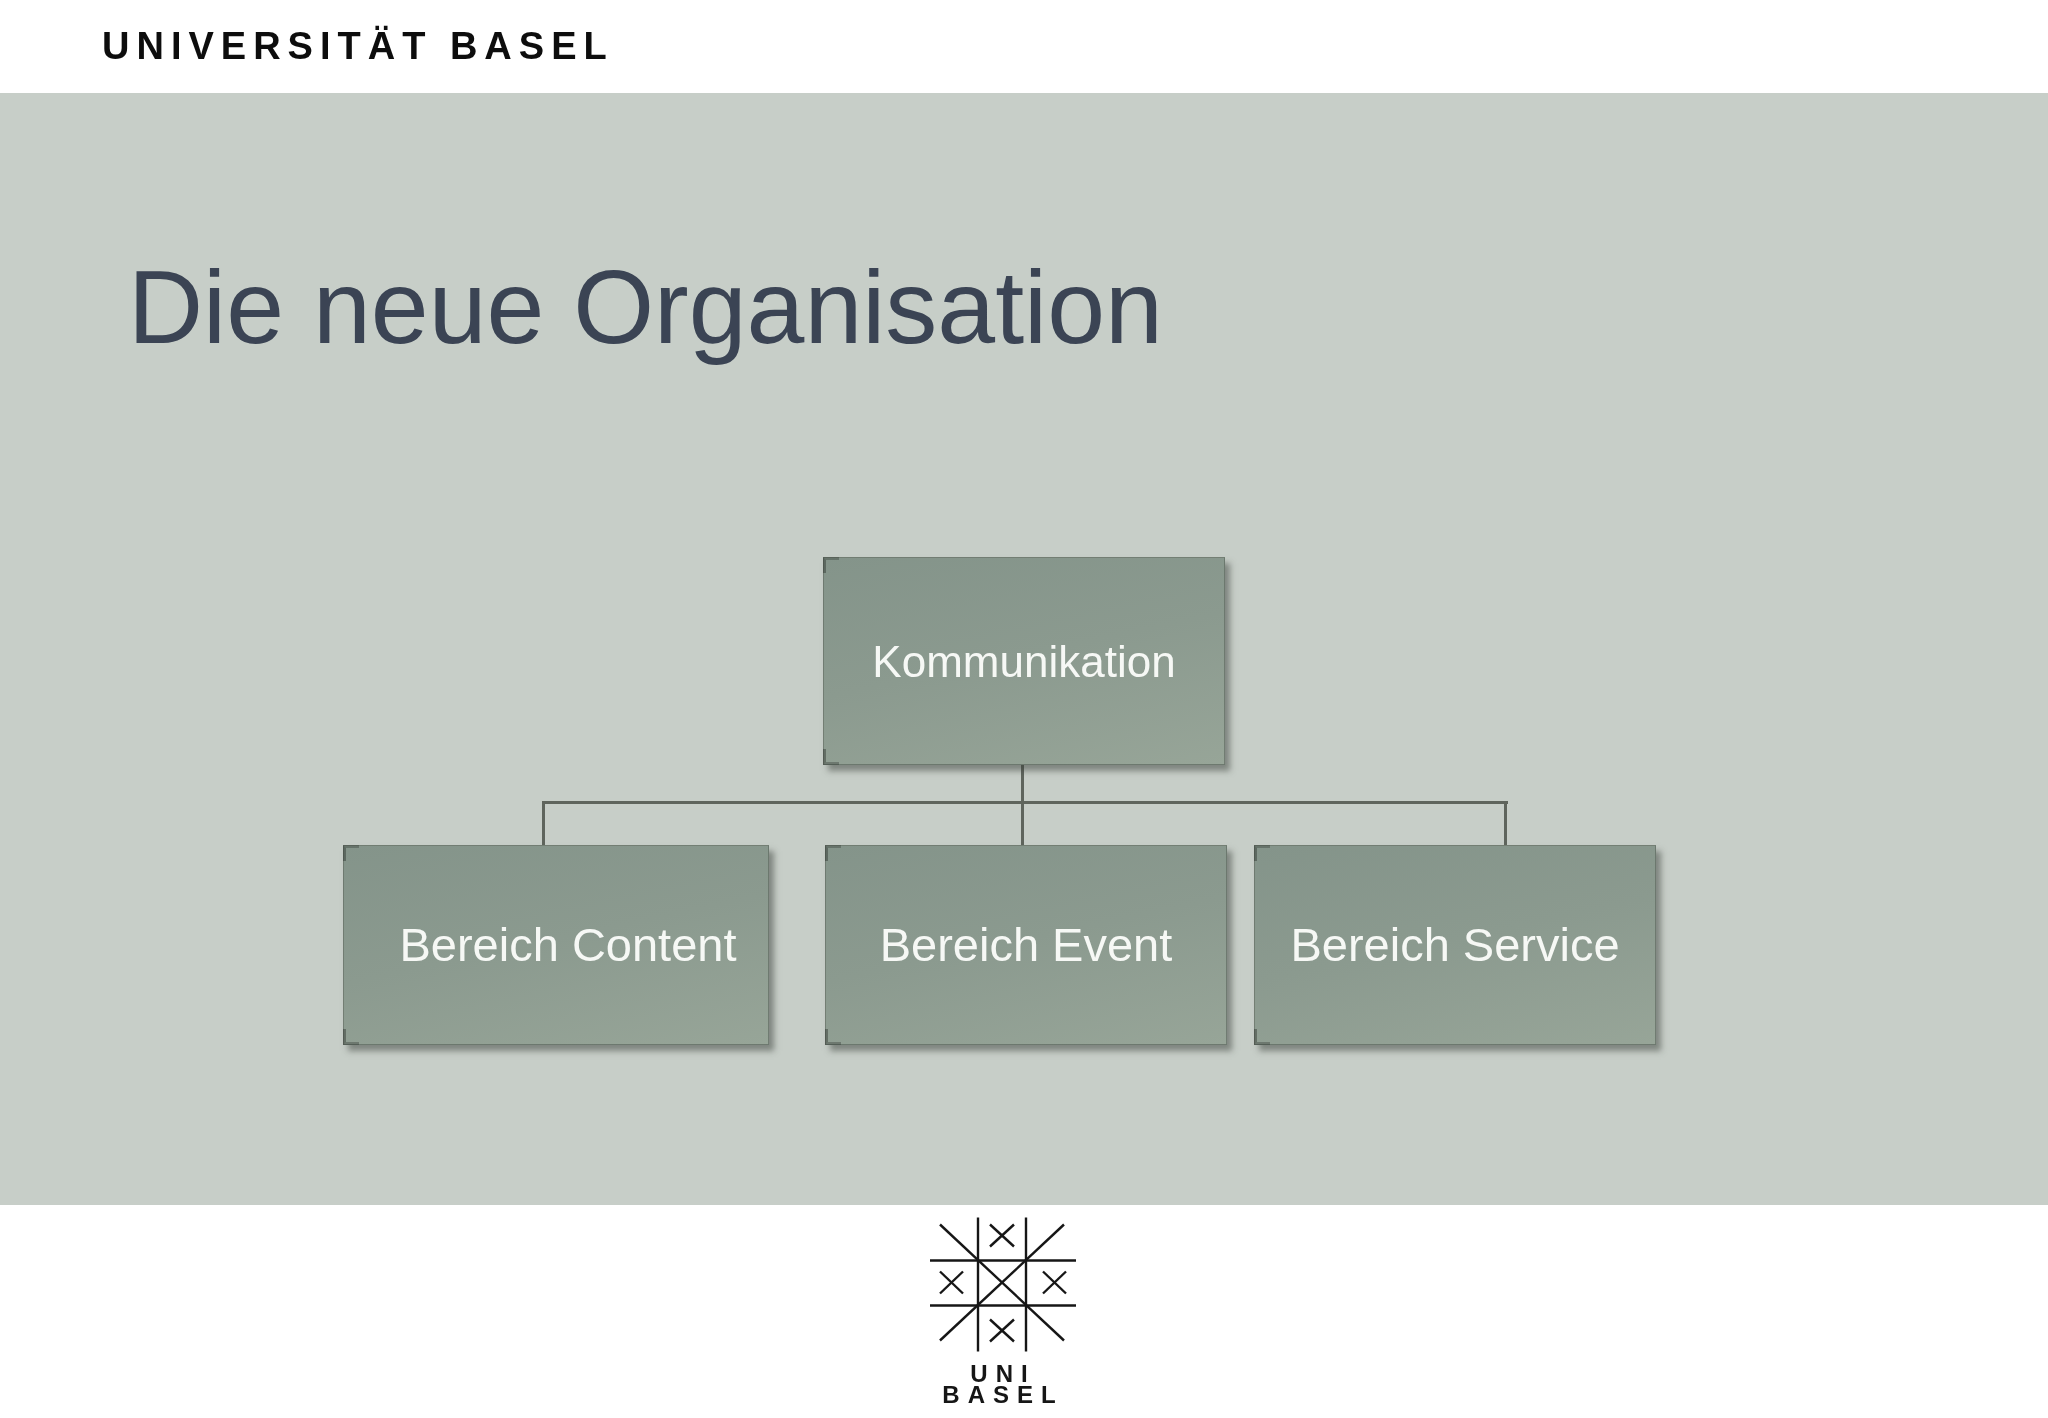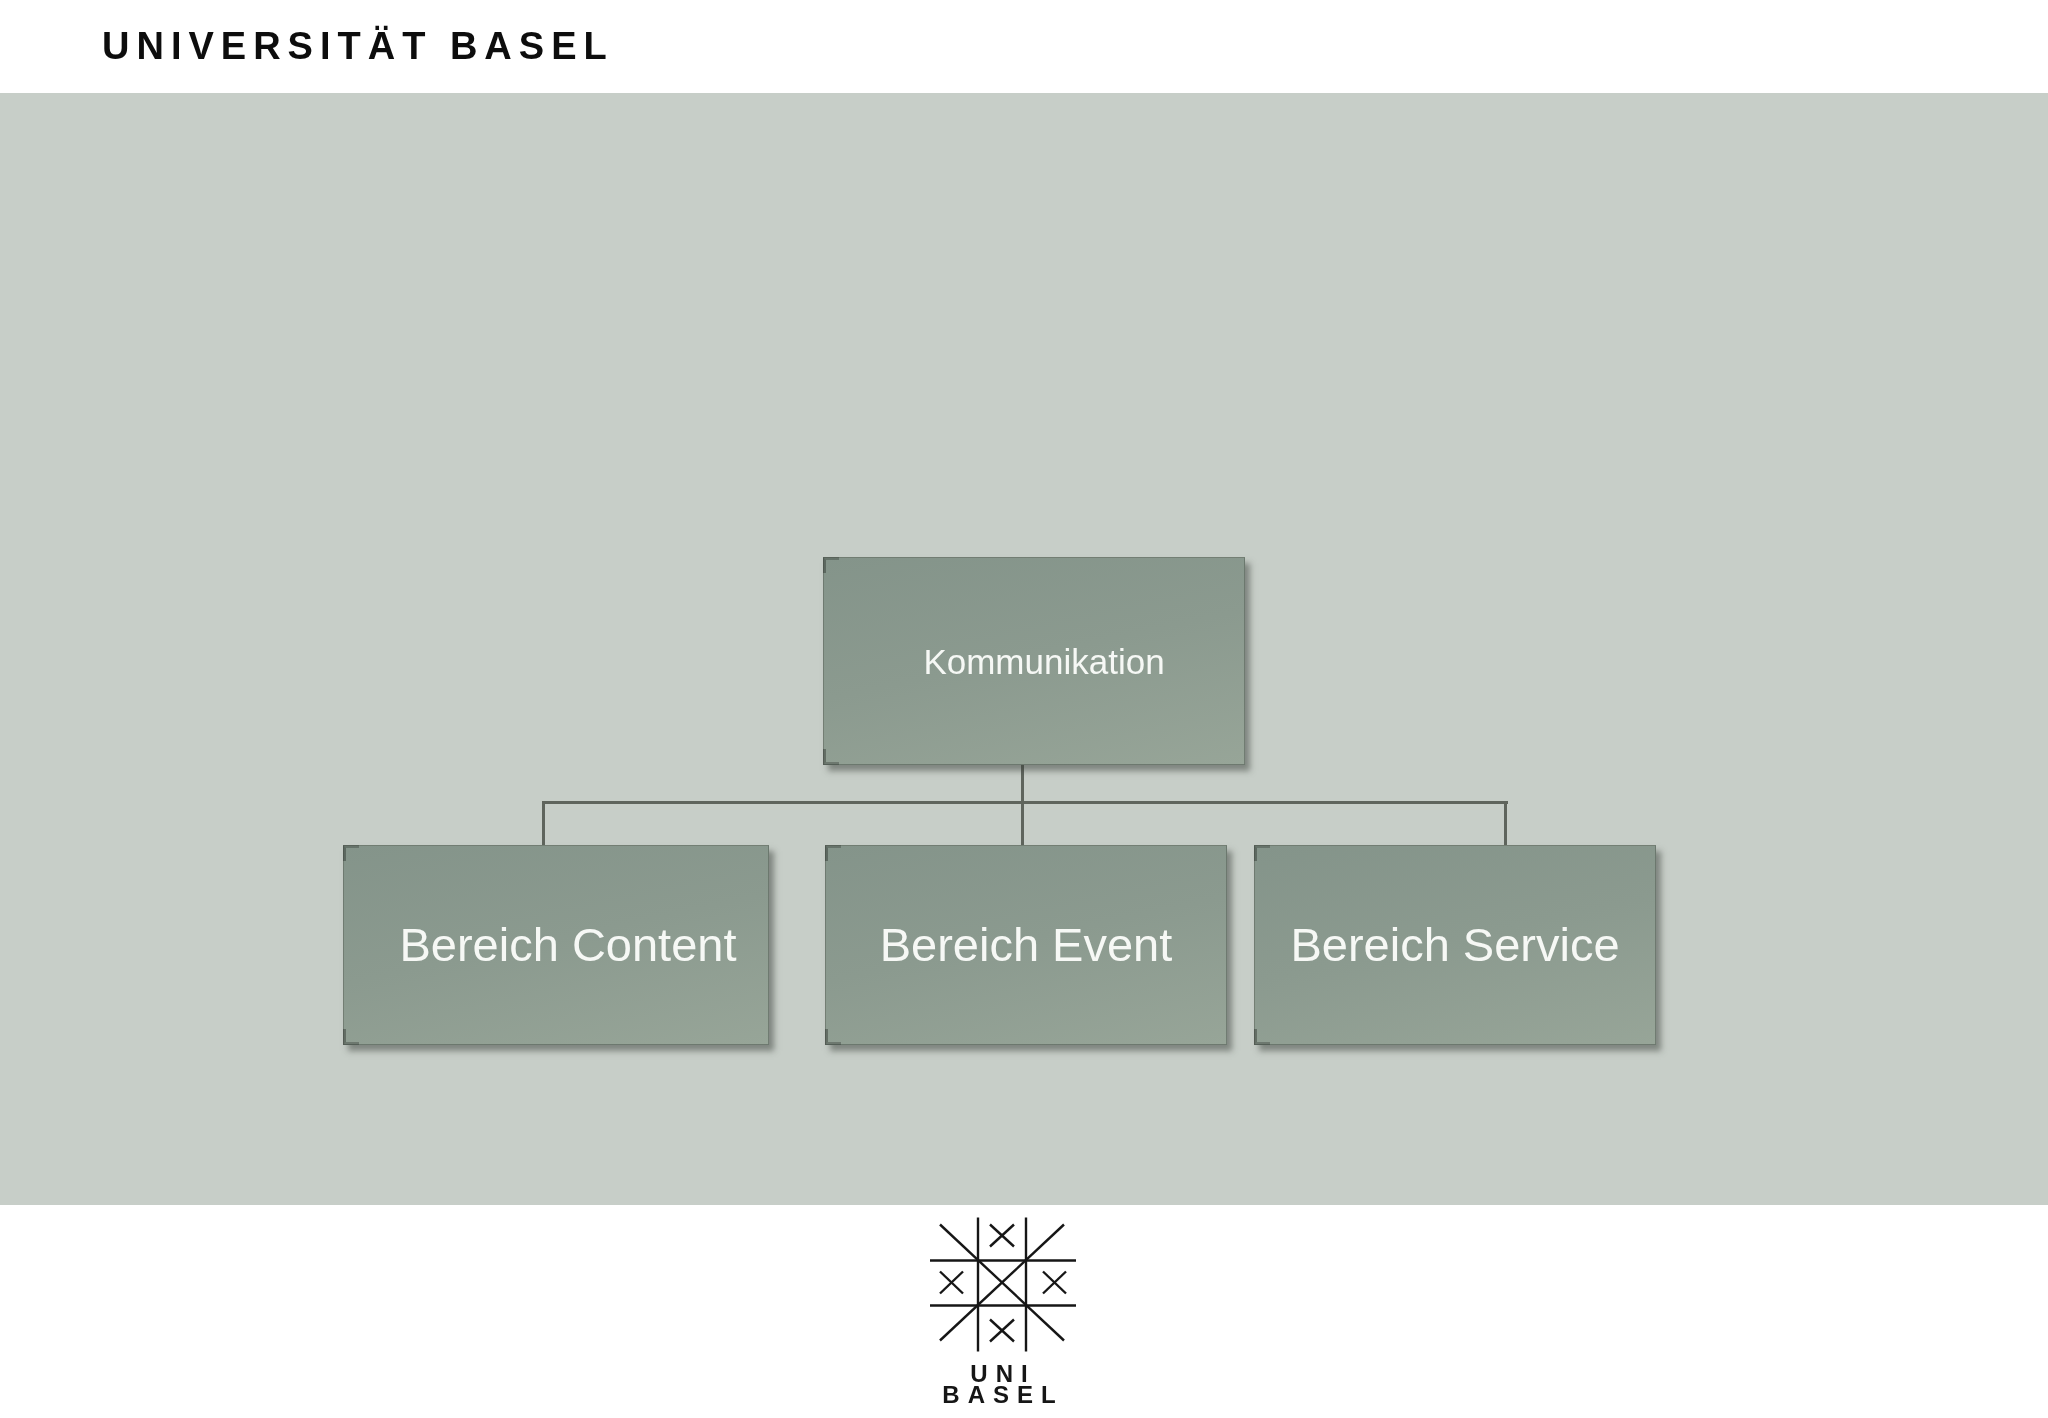--- a/index.html
+++ b/index.html
@@ -63,21 +63,21 @@
     border-left:3px solid rgba(35,40,35,0.4);
     border-top:3px solid rgba(35,40,35,0.3);
   }
   .node::after{ 
     content:"";position:absolute;left:-1px;bottom:-1px;width:13px;height:13px;
     border-left:3px solid rgba(35,40,35,0.4);
     border-bottom:3px solid rgba(35,40,35,0.32);
   }
   .node-root{
     left:823px;top:464px;width:400px;height:206px;
-    font-size:35px;line-height:57px;padding-left:20px;
+    font-size:44px;line-height:57px;
   }
   .node-child{
     top:752px;width:400px;height:198px;
     font-size:47px;line-height:52px;
   }
   .node-content{left:343px;padding-left:24px;}
   .node-event{left:825px;}
   .node-service{left:1254px;}
   .node span{display:block;}
 
@@ -101,20 +101,21 @@
 </head>
 <body>
 
 <div class="stage">
 
   <div class="header-band">
     <div class="brand">UNIVERSITÄT BASEL</div>
   </div>
 
   <div class="slide">
+    <h1 class="slide-title">Die neue Organisation</h1>
 
     <div class="connector conn-root-drop"></div>
     <div class="connector conn-horizontal"></div>
     <div class="connector conn-left-drop"></div>
     <div class="connector conn-right-drop"></div>
 
     <div class="node node-root">
       <span>Kommunikation</span>
     </div>
 

